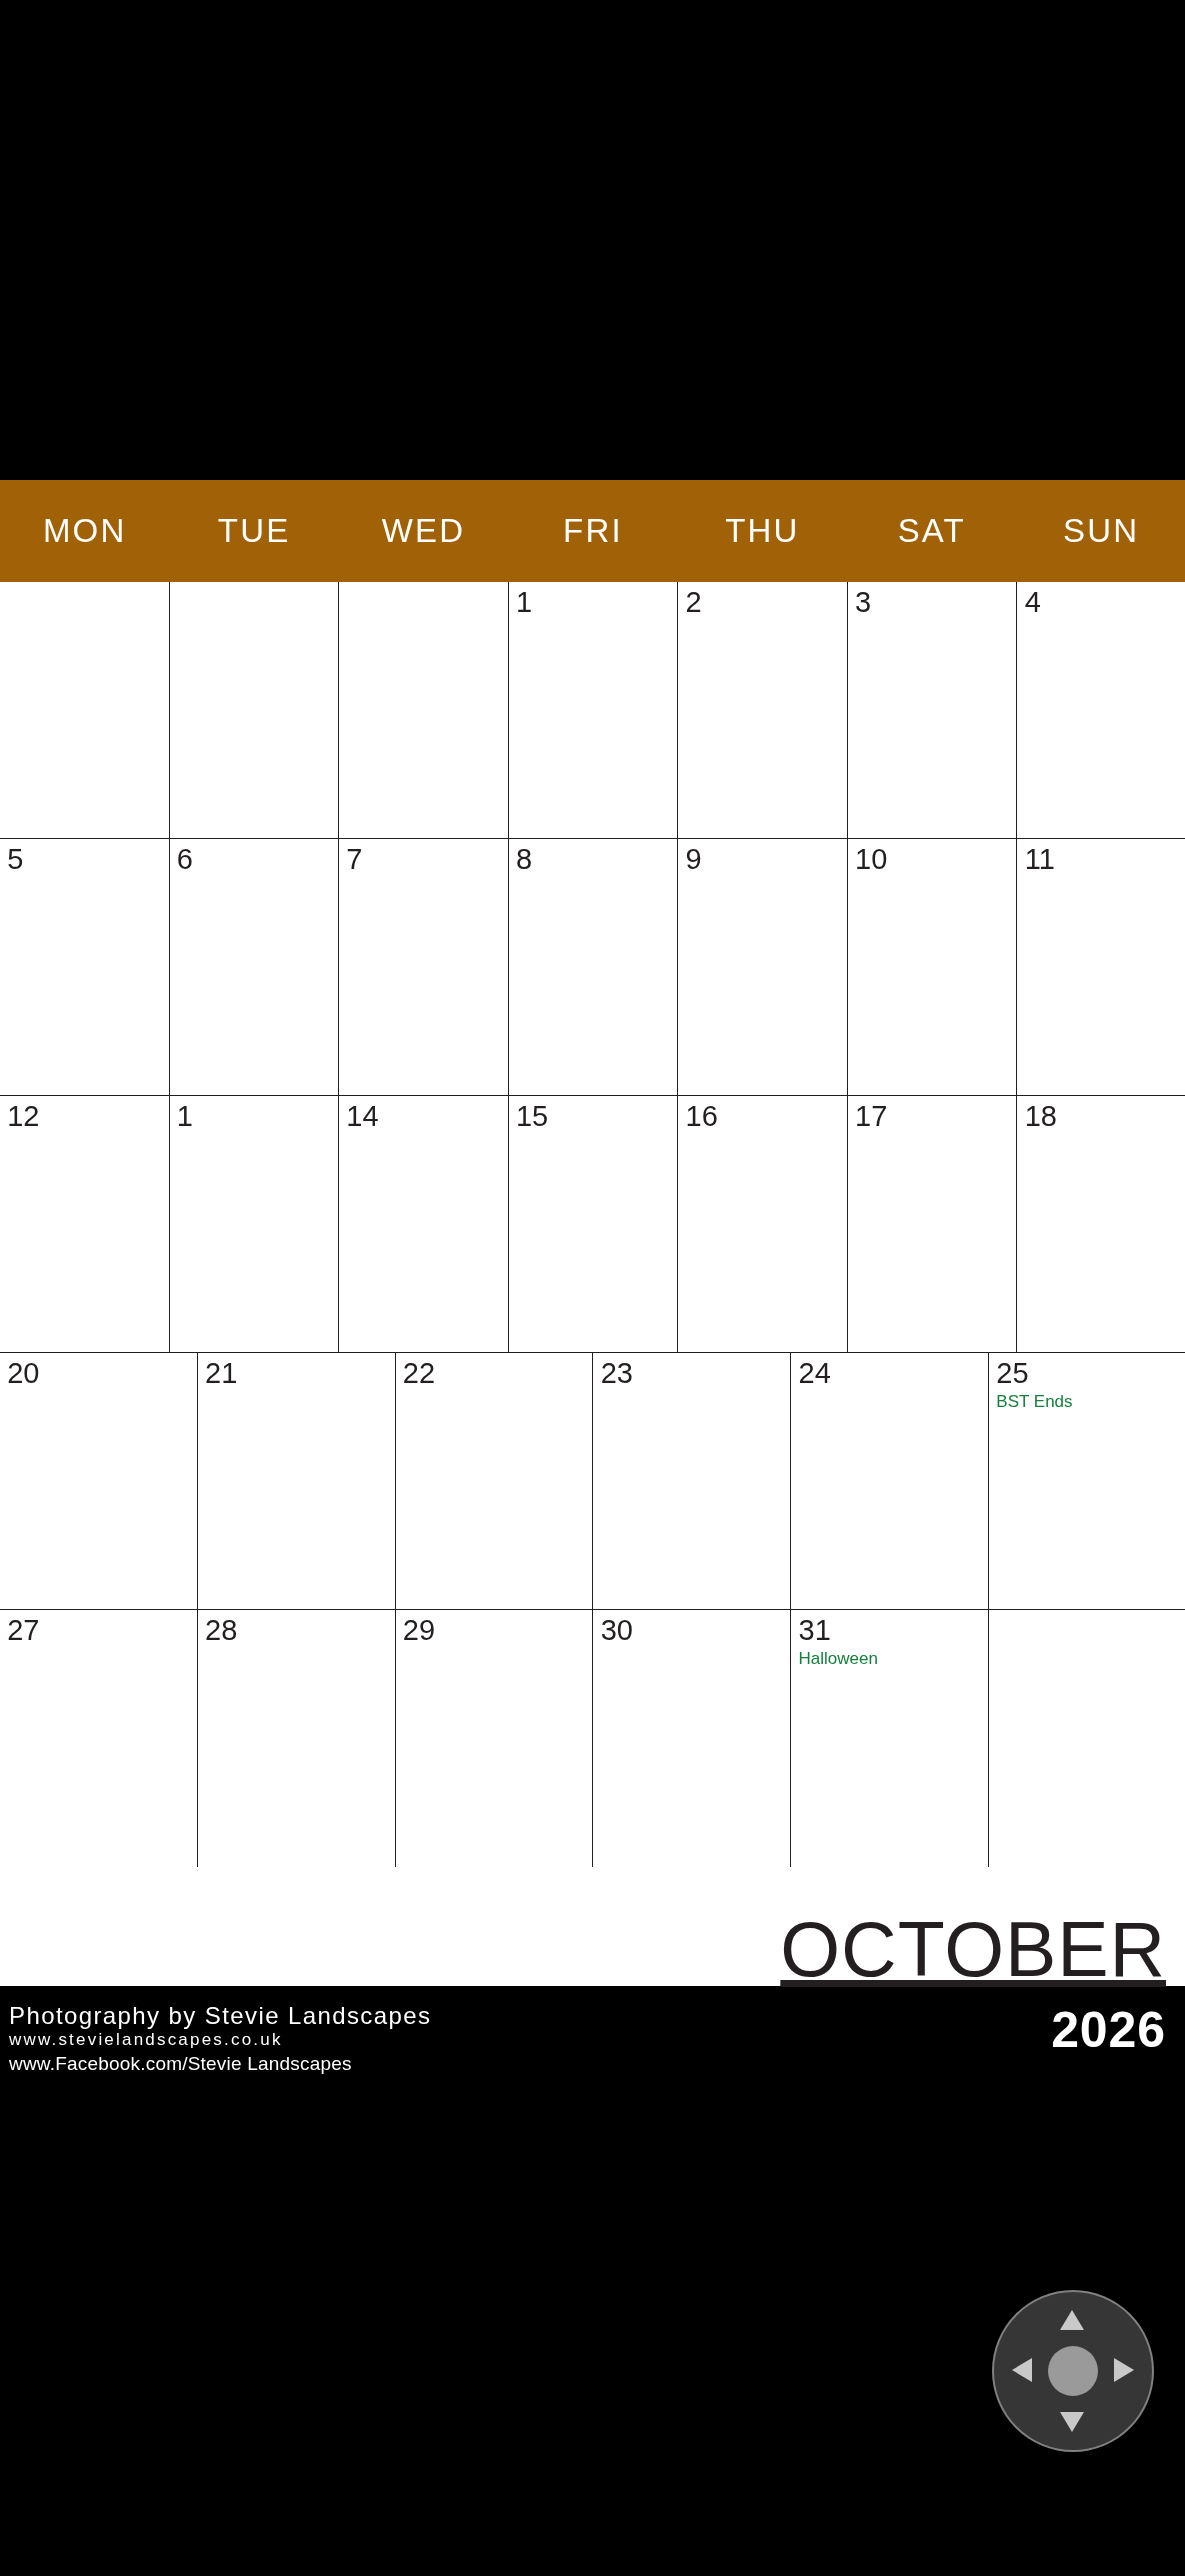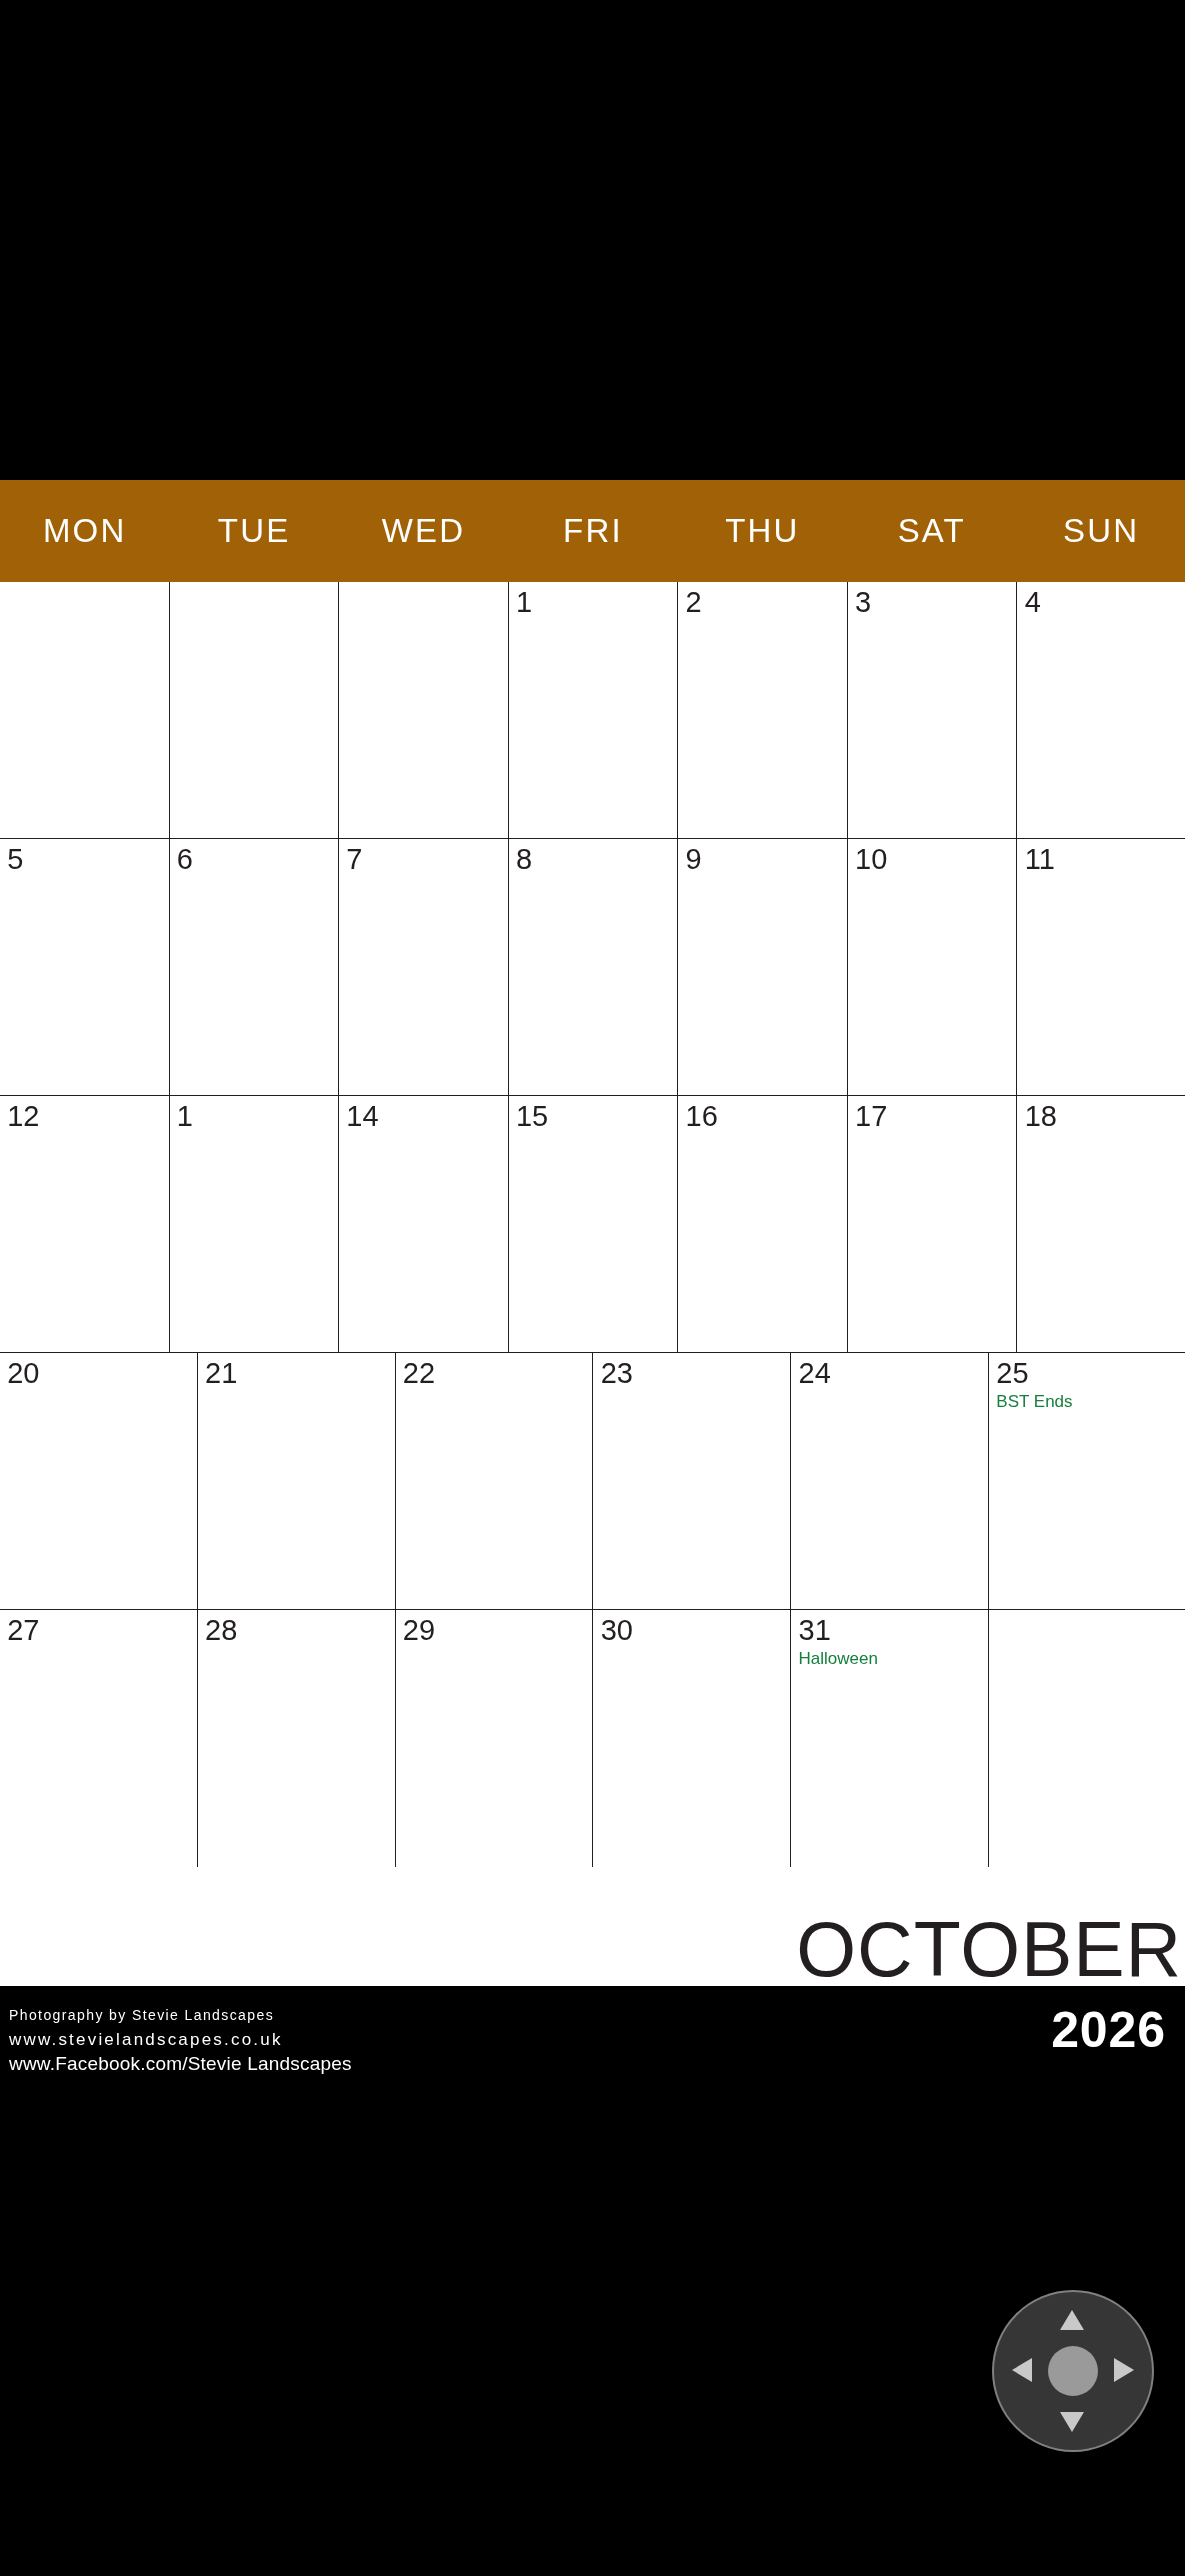--- a/index.html
+++ b/index.html
@@ -111,28 +111,29 @@
 
   
   #month-band {
     position: relative;
     width: 1186px;
     height: 119px;
     background: #ffffff;
   }
   #month-title {
     position: absolute;
-    right: 4px;
+    right: 20px;
     bottom: -5.4px;
     font-size: 77px;
     line-height: 83px;
     letter-spacing: 0.9px;
     color: #231f20;
     font-family: "Liberation Sans", sans-serif;
     font-weight: 400;
+    text-decoration: underline;
   }
 
   
   #footer-band {
     position: absolute;
     left: 0;
     top: 1987px;
     width: 1186px;
     height: 589px;
     background: #000000;
@@ -148,21 +149,21 @@
     letter-spacing: 0.9px;
     font-family: "Liberation Sans", sans-serif;
   }
   #credits {
     position: absolute;
     left: 9px;
     top: 16px;
     color: #ffffff;
   }
   .credit-line-1 {
-    font-size: 14px;
+    font-size: 24px;
     line-height: 25px;
     letter-spacing: 1.4px;
     font-family: "Liberation Sans", sans-serif;
   }
   .credit-line-2 {
     font-size: 17px;
     line-height: 23.4px;
     letter-spacing: 2.2px;
     font-family: Liberation Sans, sans-serif;
   }

